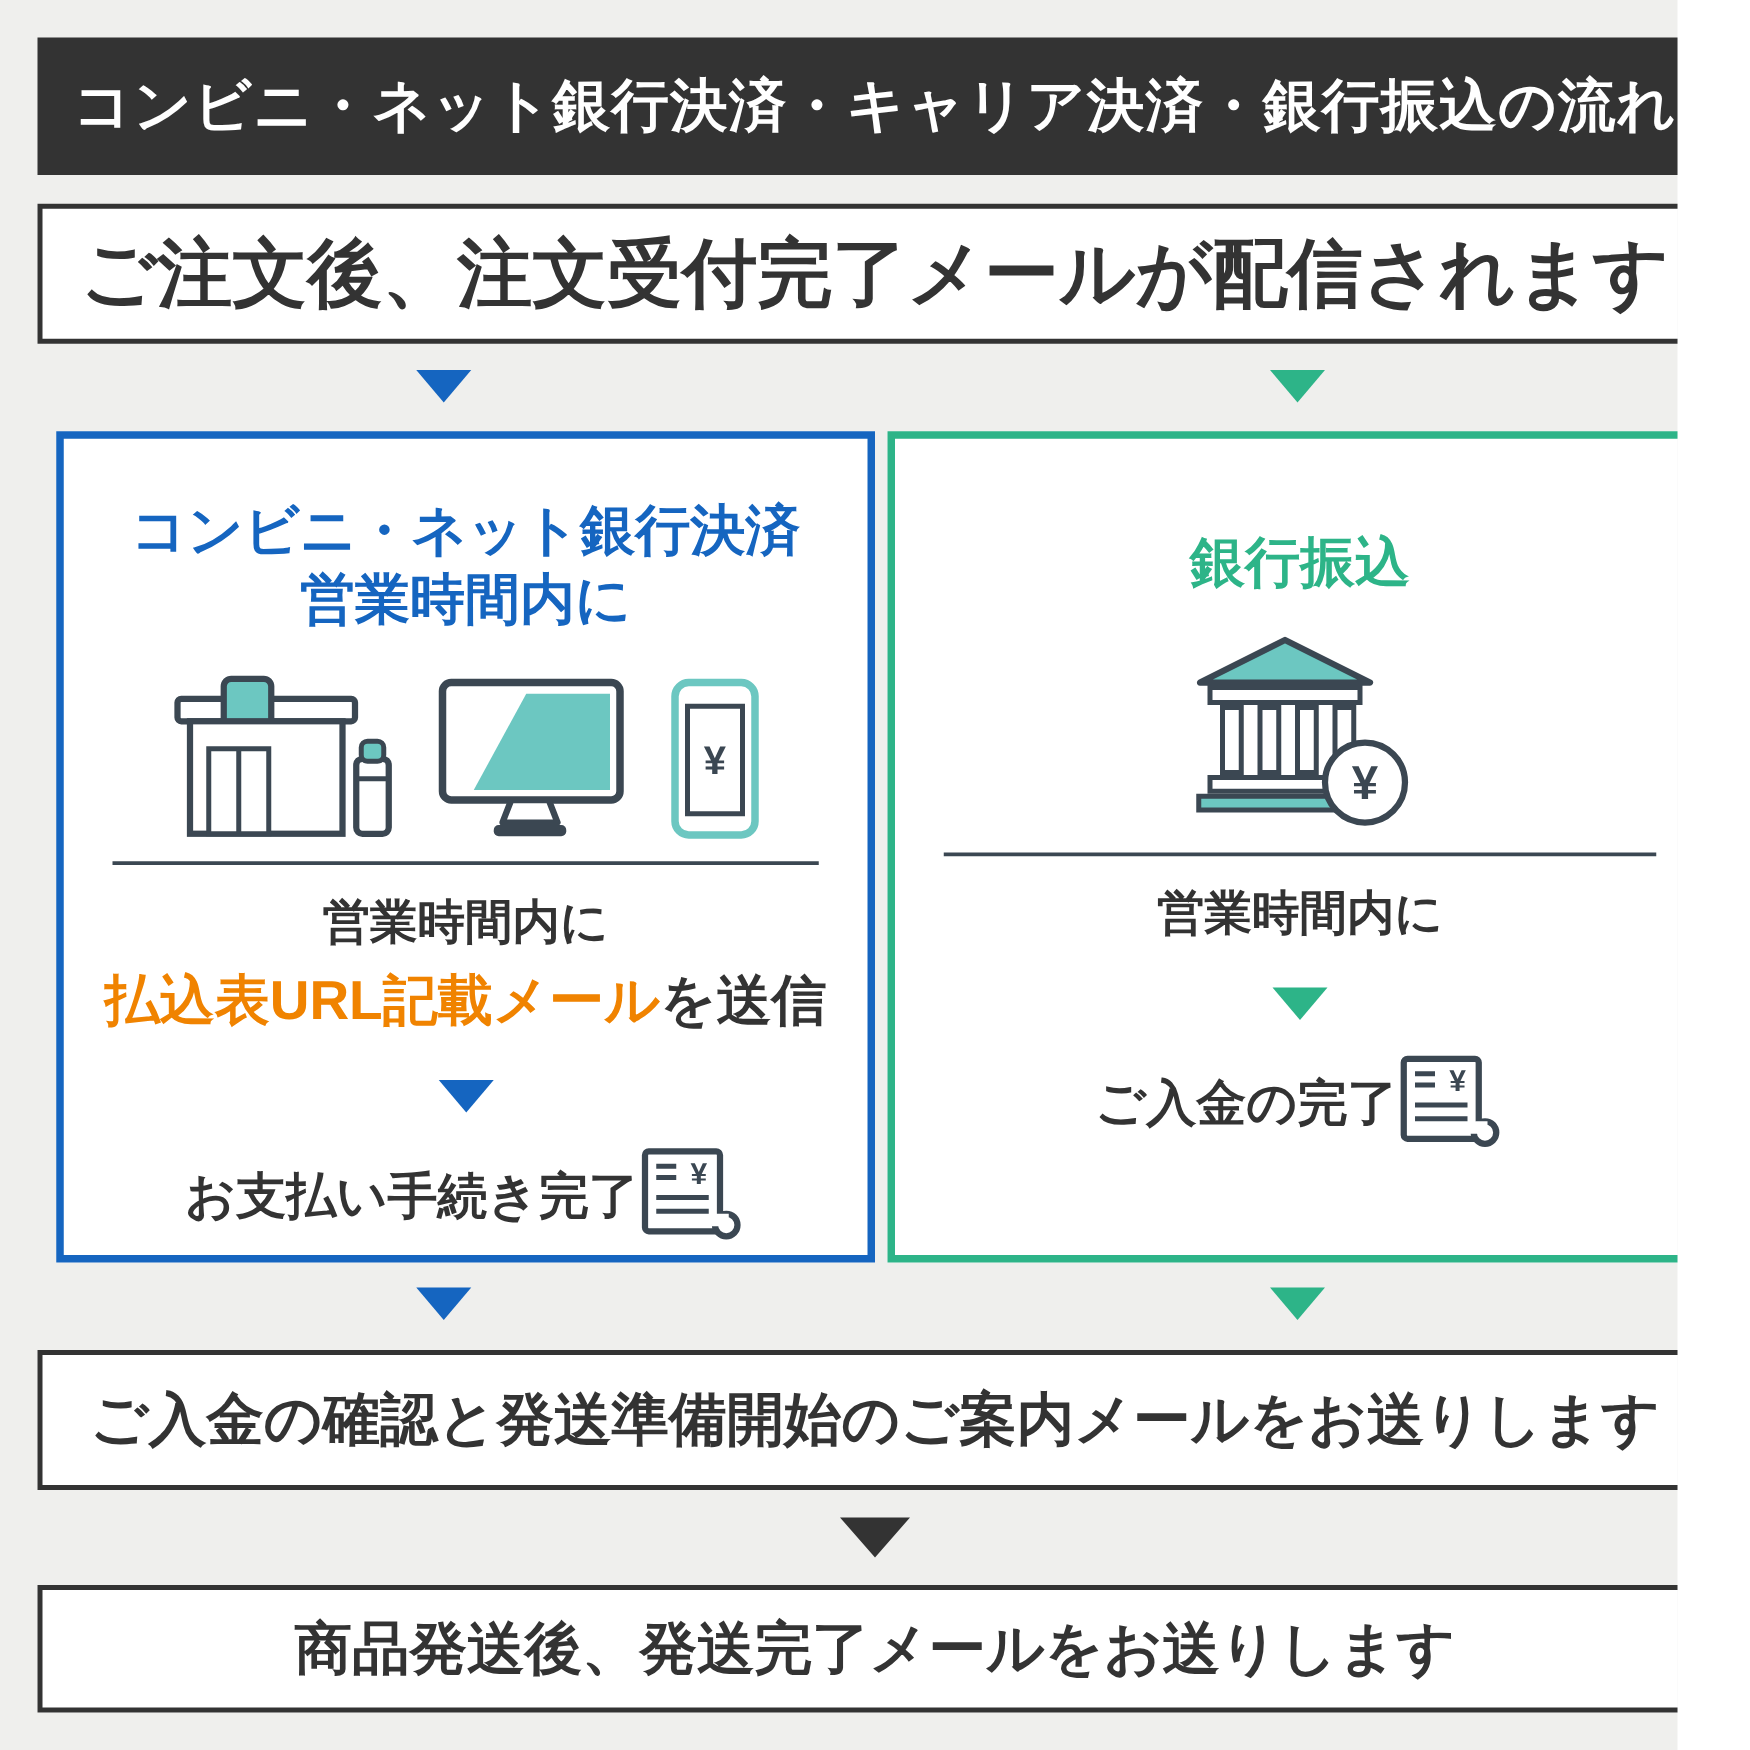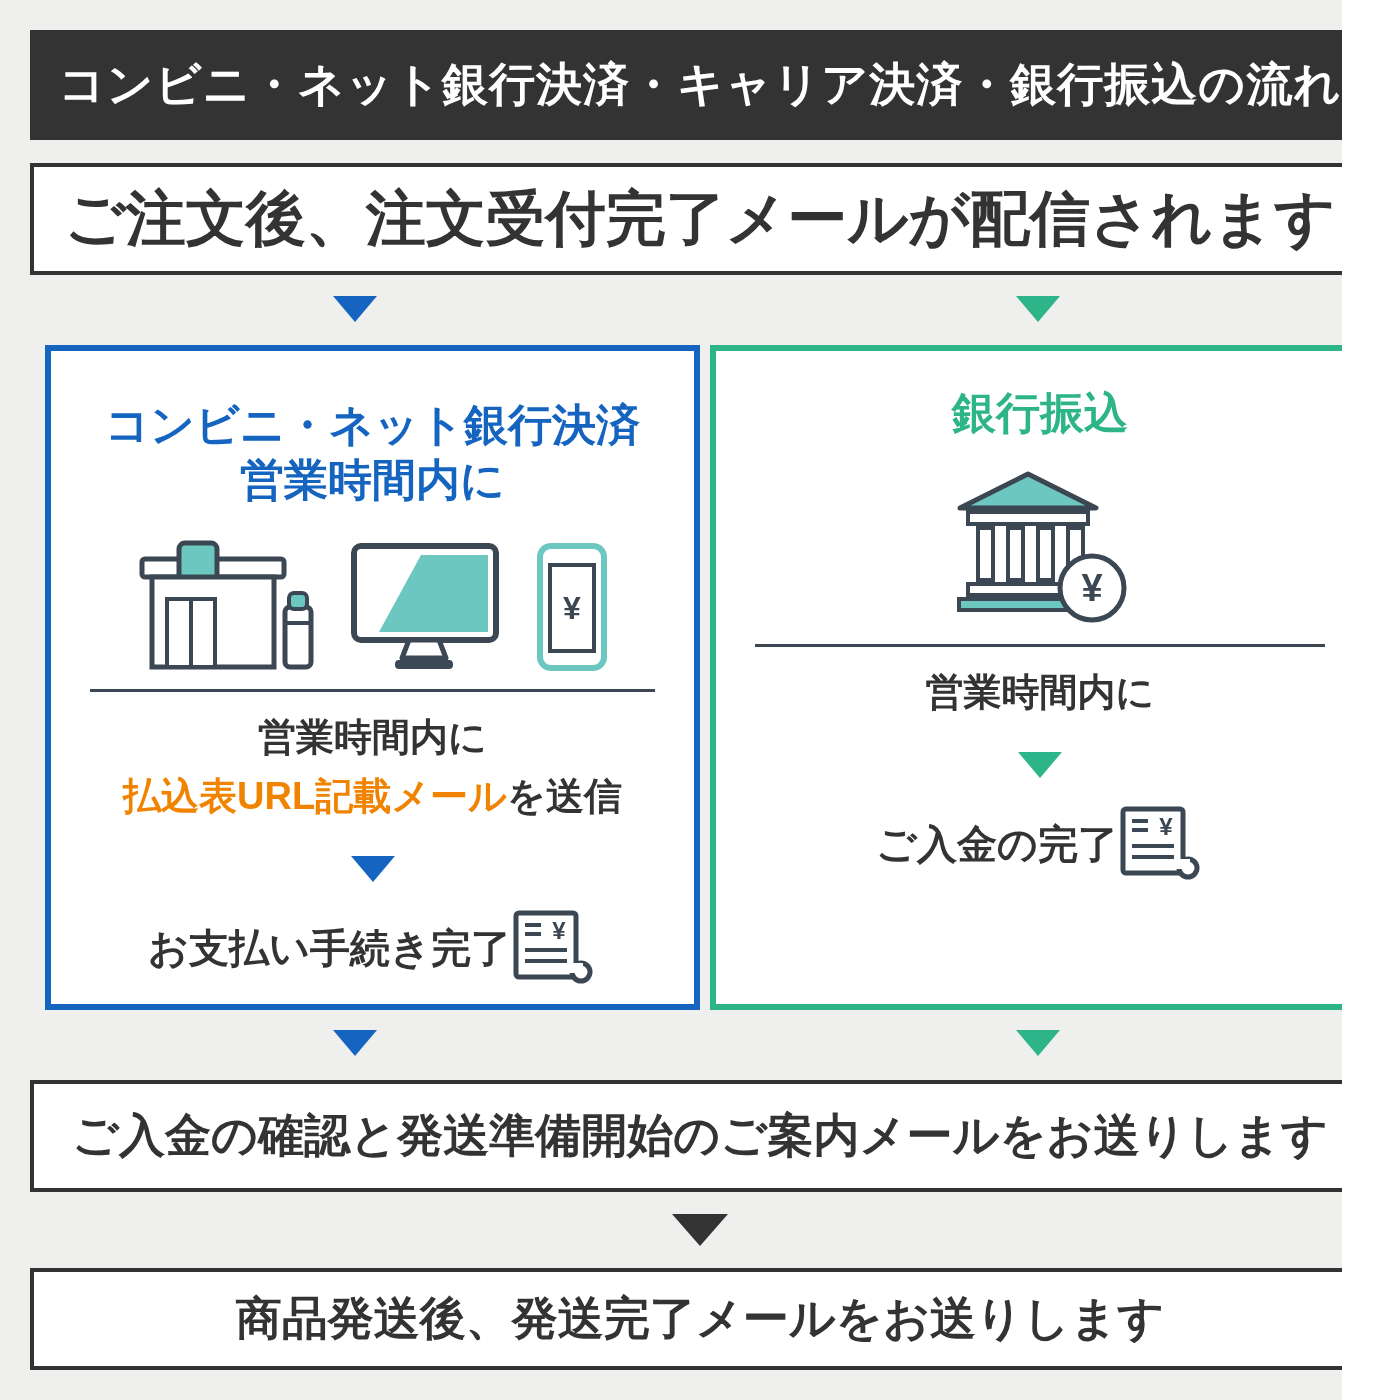--- a/index.html
+++ b/index.html
@@ -51,35 +51,35 @@
   
   .panel {
     position:absolute; top:345px; height:665px; background:#ffffff;
     display:flex; flex-direction:column; align-items:center; text-align:center;
   }
   .panel-left  { left:45px;  width:655px; border:6px solid var(--blue,#1565c0); }
   .panel-right { left:710px; width:660px; border:6px solid var(--green,#2db488); }
 
   .panel-title { font-weight:bold; font-size:44px; line-height:1.25; white-space:nowrap; }
   .panel-left  .panel-title { margin-top:46px; color:var(--blue,#1565c0); }
-  .panel-right .panel-title { margin-top:34px; color:var(--green,#2db488); }
+  .panel-right .panel-title { margin-top:72px; color:var(--green,#2db488); }
 
   .icon-row {
     margin-top:16px; height:150px;
     display:flex; align-items:flex-end; justify-content:center; gap:34px;
   }
   .panel-right .icon-row { margin-top:26px; height:162px; }
 
   .divider {
     width:88%; border:none; border-top:3px solid var(--outline,#3b4752);
     margin-top:16px;
   }
 
   .hours { margin-top:20px; font-size:38px; font-weight:bold; }
-  .mail-line { margin-top:8px; font-size:38px; font-weight:bold; white-space:nowrap; }
+  .mail-line { margin-top:8px; font-size:44px; font-weight:bold; white-space:nowrap; }
   .mail-line .hl { color:var(--orange,#f08300); }
 
   .complete-row {
     margin-top:26px; display:flex; align-items:center; justify-content:center; 
   }
   .complete-row .complete-text { font-size:40px; font-weight:bold; white-space:nowrap; }
 
   svg { display:block; }
 </style>
 </head>

